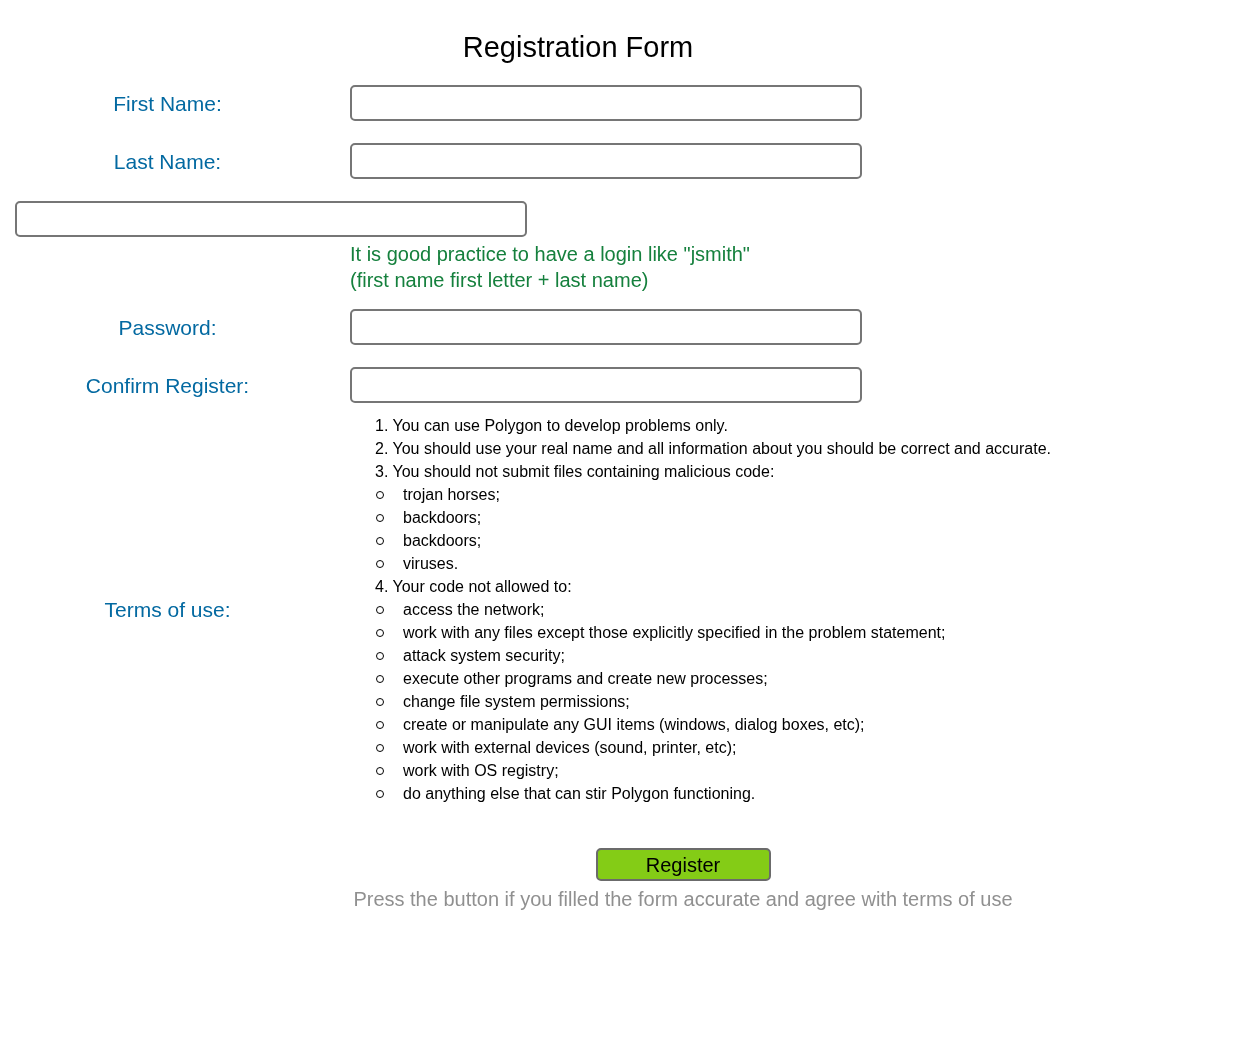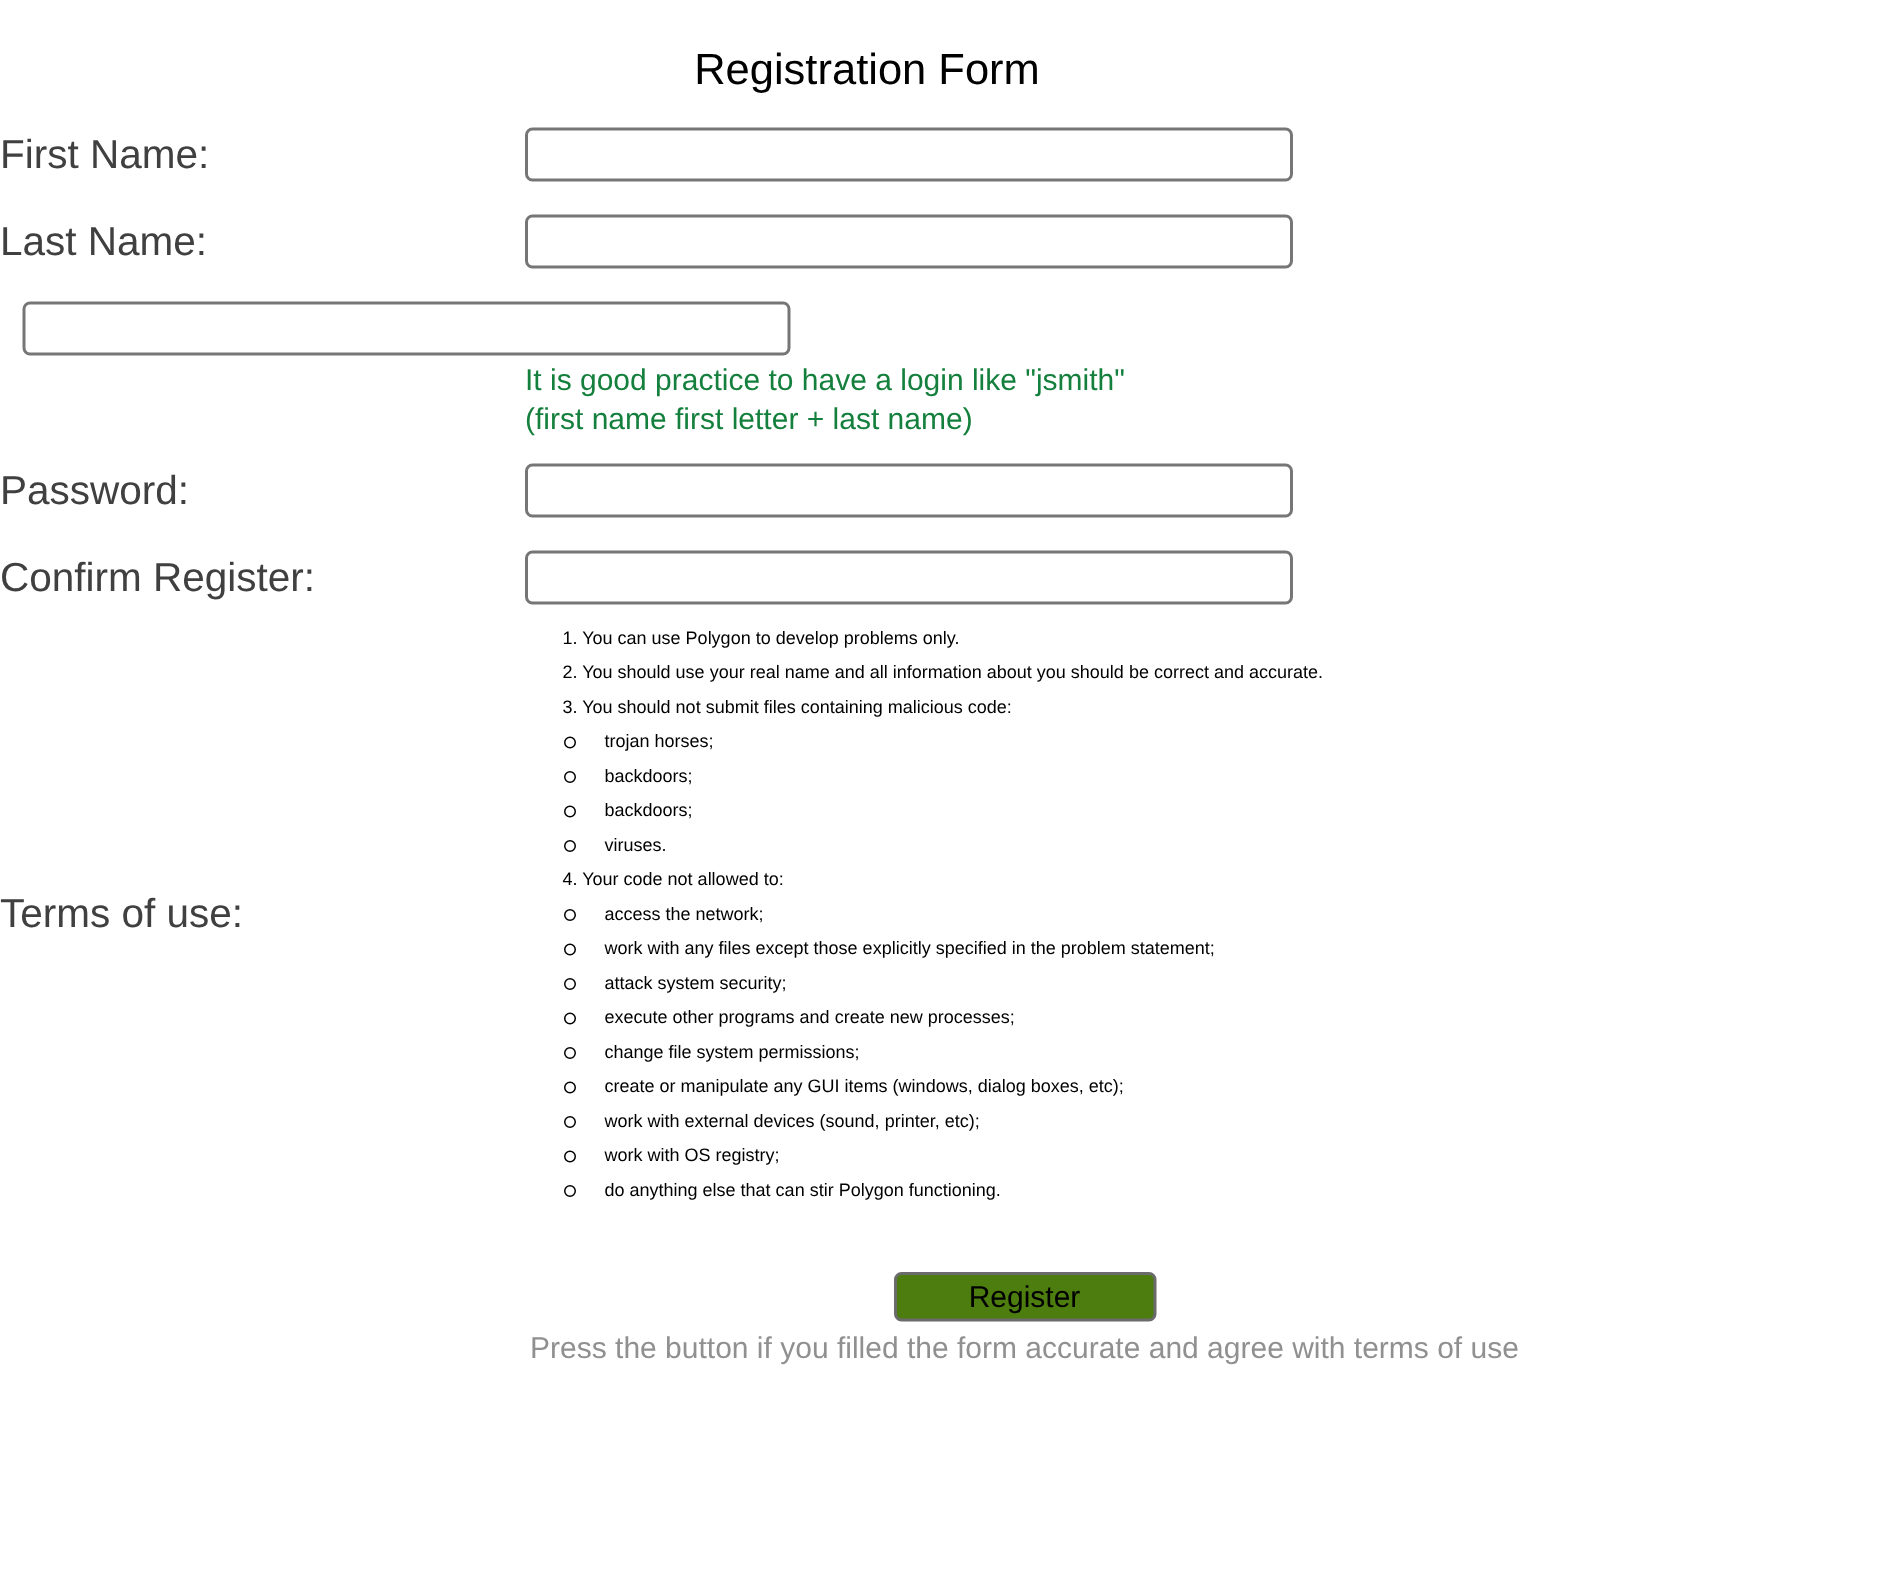--- a/index.html
+++ b/index.html
@@ -27,24 +27,24 @@
   }
   form { margin: 0; }
   .field-row {
     display: flex;
     align-items: center;
     margin-bottom: 22px;
   }
   .field-label {
     flex: none;
     width: 335px;
-    text-align: left;
-    font-size: 27px;
+    text-align: center;
+    font-size: 21px;
     line-height: 25px;
-    color: #404040;
+    color: #0369a1;
   }
   .text-input {
     margin-left: 15px;
     width: 512px;
     height: 36px;
     border: 2px solid #767676;
     border-radius: 5px;
     background: #ffffff;
     font-family: inherit;
     font-size: 18px;
@@ -58,21 +58,21 @@
     color: #15803d;
   }
   .row-confirm { margin-bottom: 11px; }
   .terms-row {
     display: flex;
     align-items: center;
   }
   .terms-content {
     margin-left: 15px;
     width: 755px;
-    font-size: 12px;
+    font-size: 16px;
     line-height: 23px;
   }
   .term-line.numbered { padding-left: 25px; }
   .term-line.bullet {
     padding-left: 53px;
     position: relative;
   }
   .term-line.bullet::before {
     content: "";
     position: absolute;
@@ -90,21 +90,21 @@
     width: 826px;
     text-align: center;
   }
   .register-btn {
     width: 175px;
     height: 33px;
     font-family: inherit;
     font-size: 20px;
     line-height: 1;
     color: #000000;
-    background: #4d7c0f;
+    background: #84cc16;
     border: 2px solid #6b6b6b;
     border-radius: 5px;
     cursor: pointer;
   }
   .footer-note {
     margin-top: 7px;
     font-size: 20px;
     line-height: 23px;
     color: #909090;
   }

